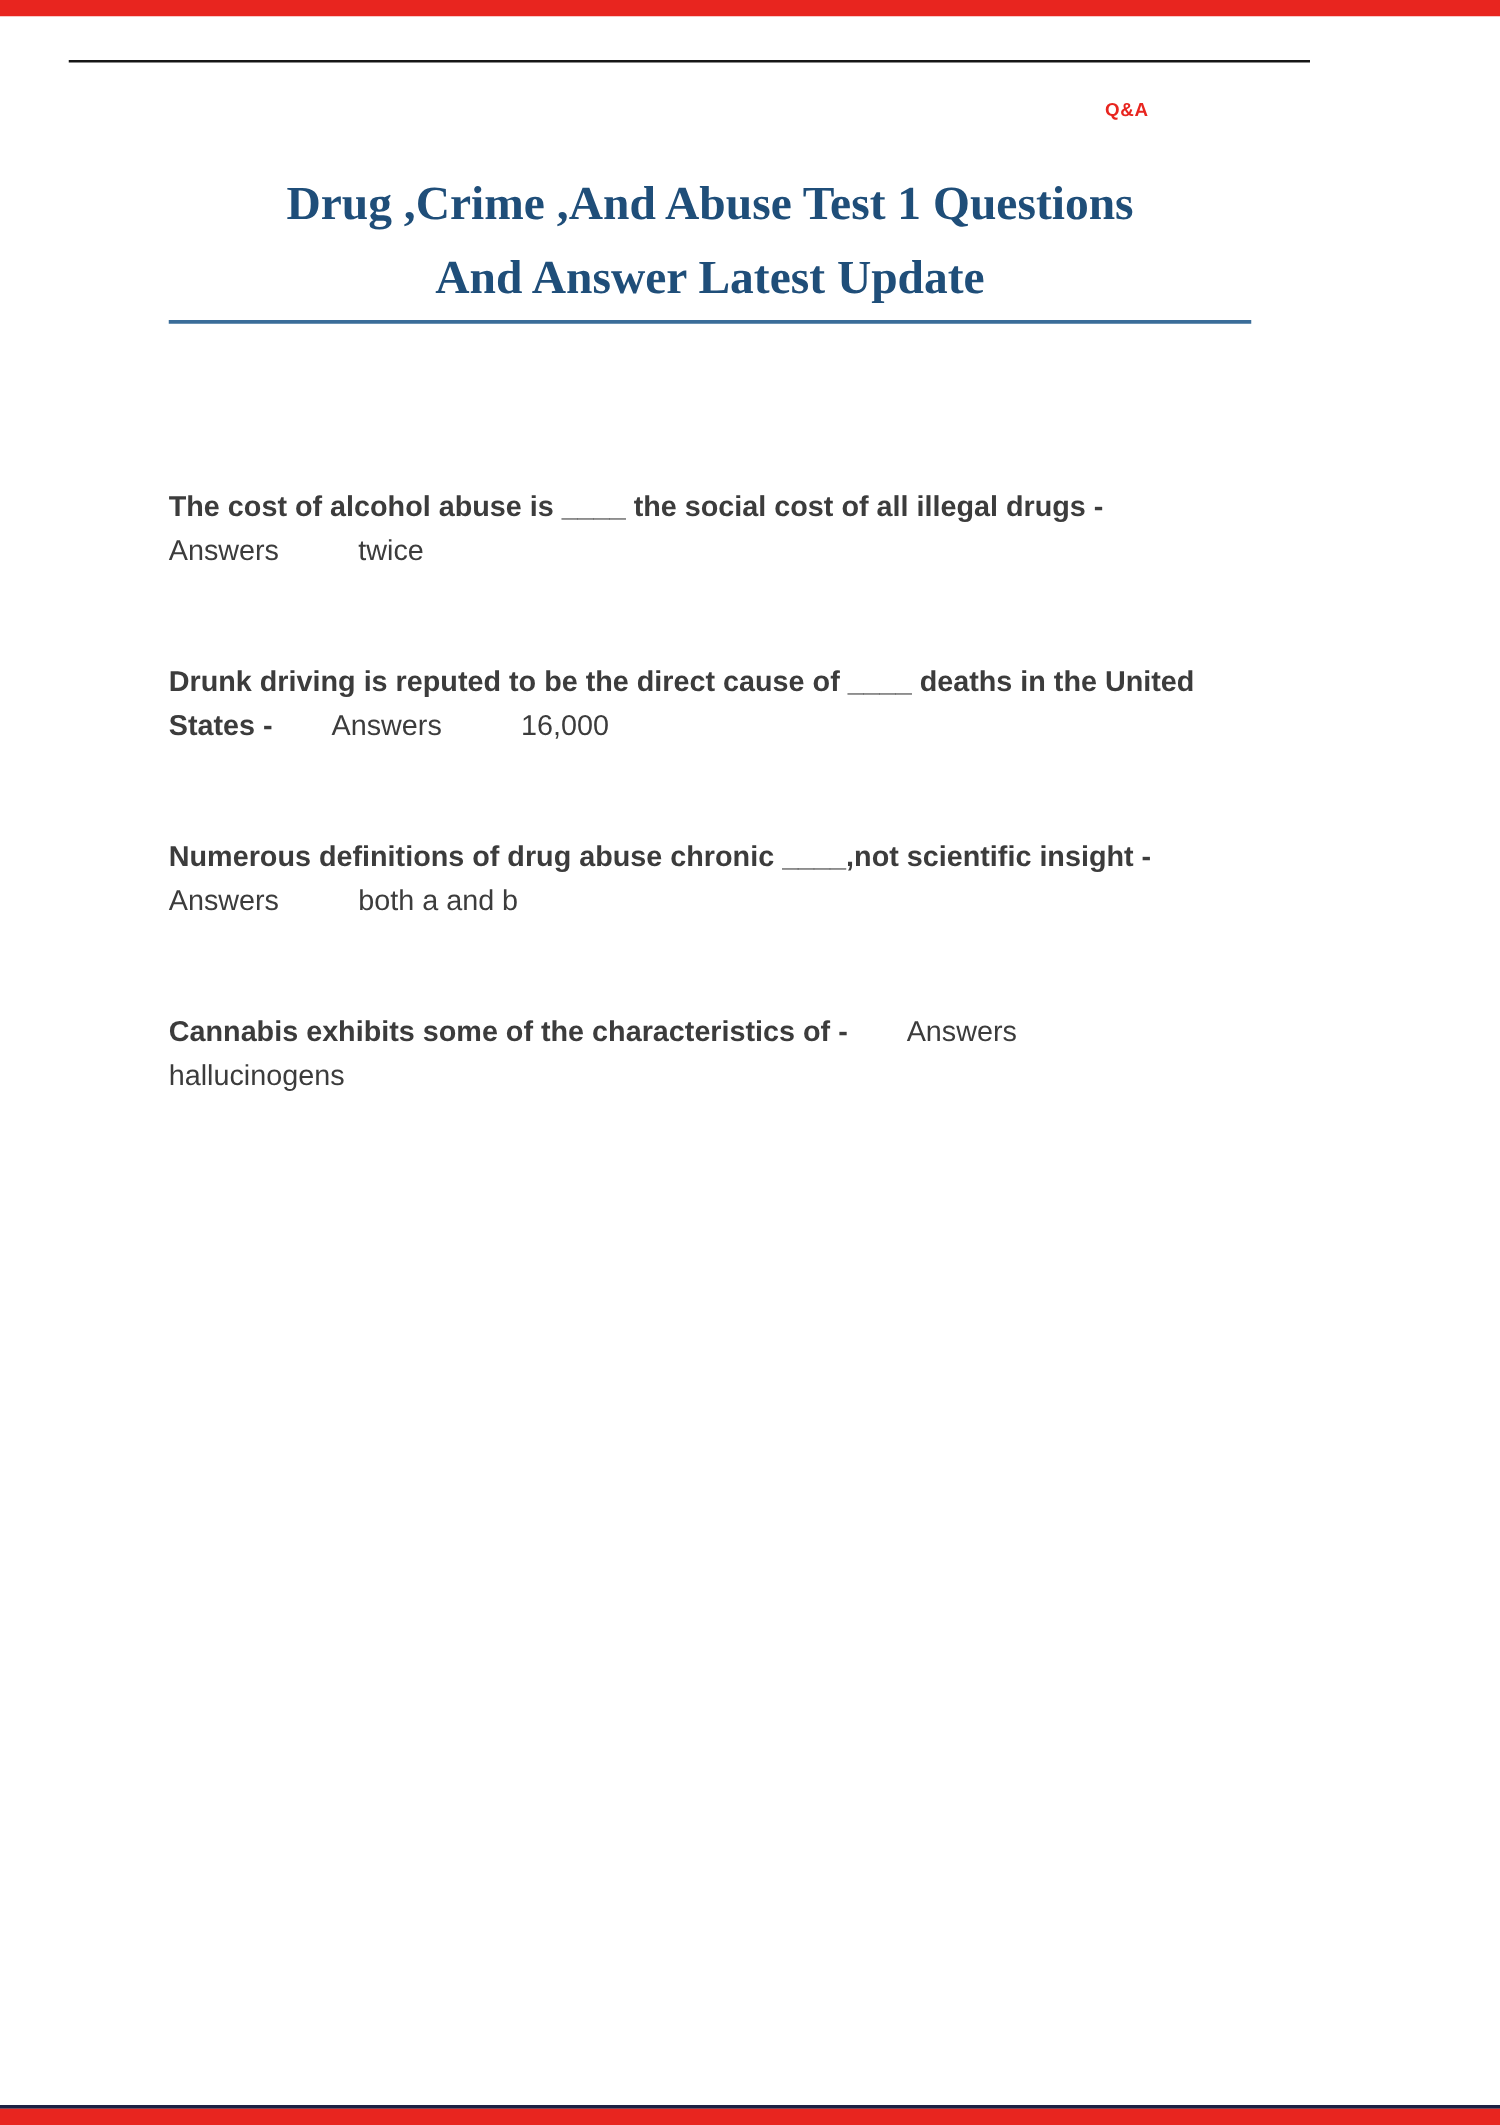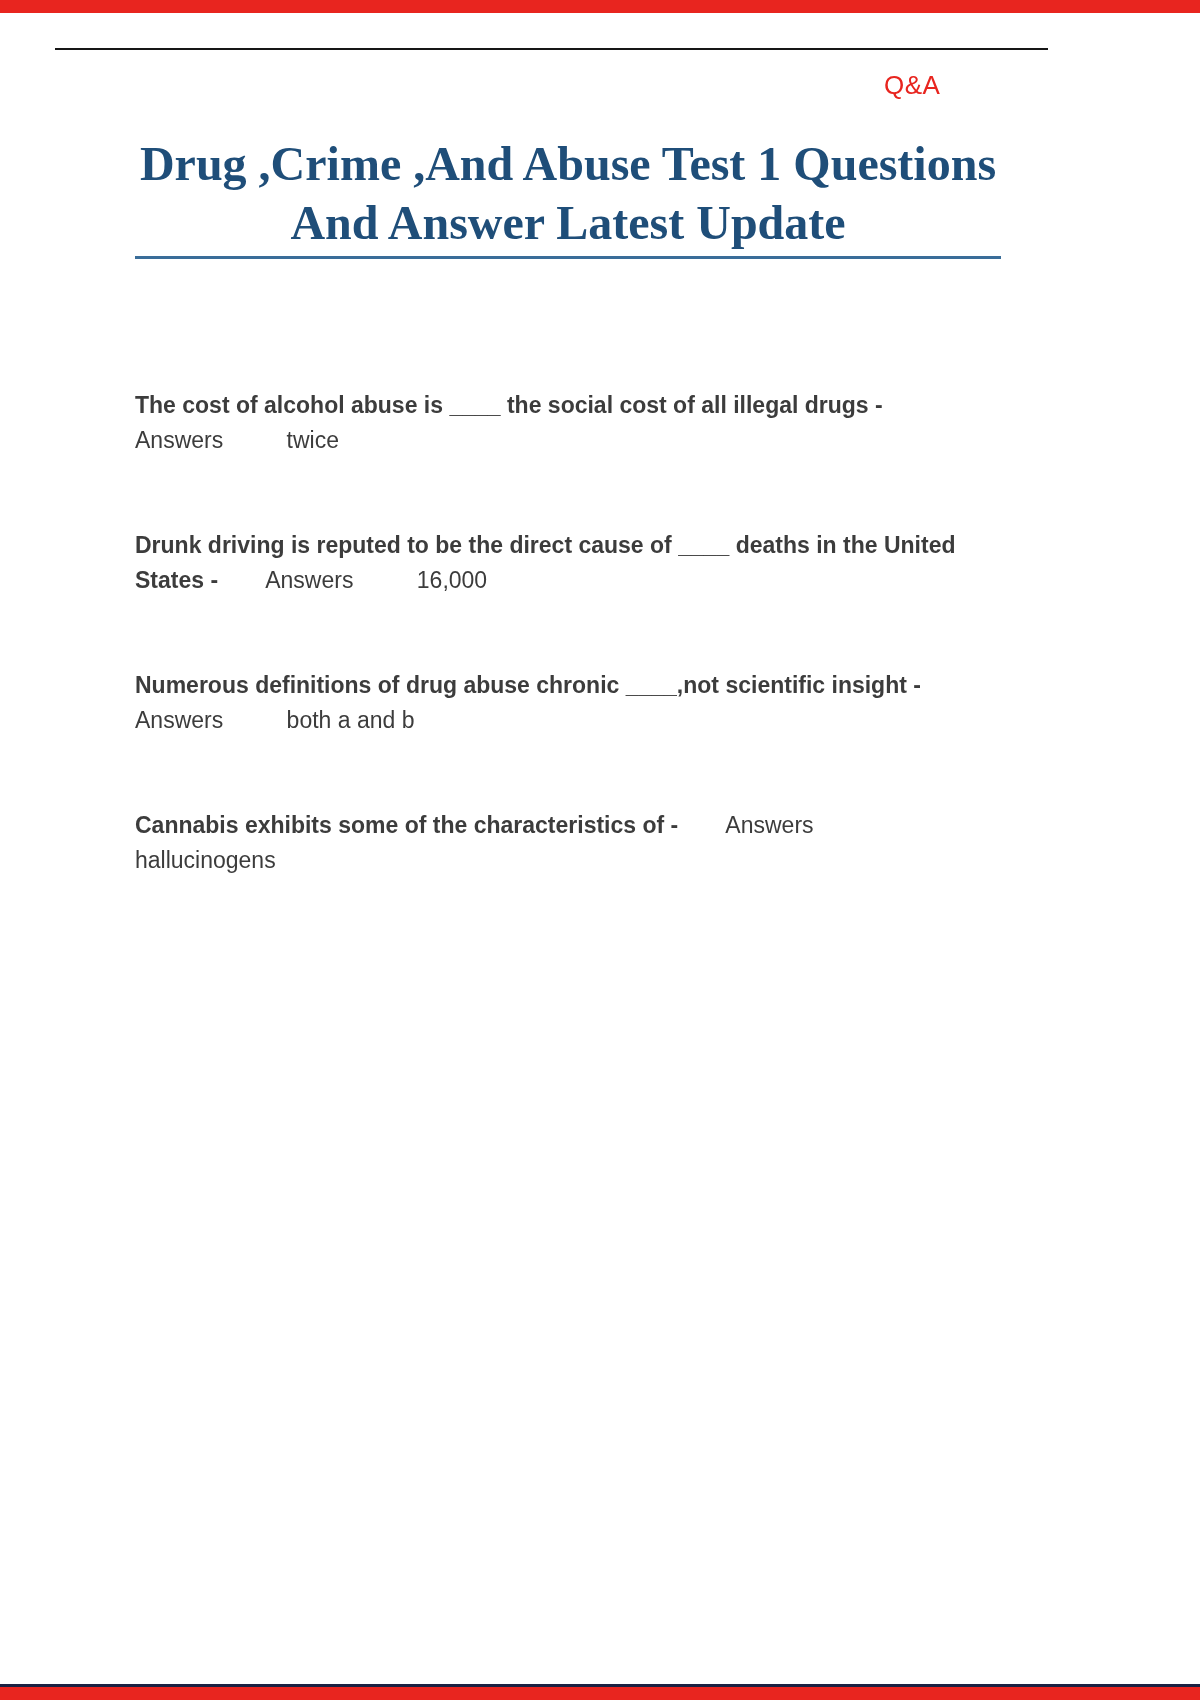--- a/index.html
+++ b/index.html
@@ -22,34 +22,34 @@
     background: var(--accent-red, #e8251f);
   }
   .header-rule {
     position: absolute;
     top: 48px; left: 55px;
     width: 993px; height: 2px;
     background: var(--rule-dark, #161616);
   }
   .qa-badge {
     position: absolute;
-    top: 70px; left: 884px;
-    font-size: 26px;
-    font-weight: 400;
+    top: 80px; left: 884px;
+    font-size: 15px;
+    font-weight: 700;
     color: var(--accent-red, #e8251f);
     letter-spacing: 0.5px;
   }
   .doc-title {
     position: absolute;
     top: 134px; left: 135px;
     width: 866px;
     text-align: center;
     font-family: "Liberation Serif", serif;
     font-weight: 700;
-    font-size: 48px;
+    font-size: 38px;
     line-height: 59px;
     color: var(--title-blue, #1f4e79);
   }
   .title-underline {
     position: absolute;
     top: 256px; left: 135px;
     width: 866px; height: 3px;
     background: var(--underline-blue, #3a6d99);
   }
   .content {

